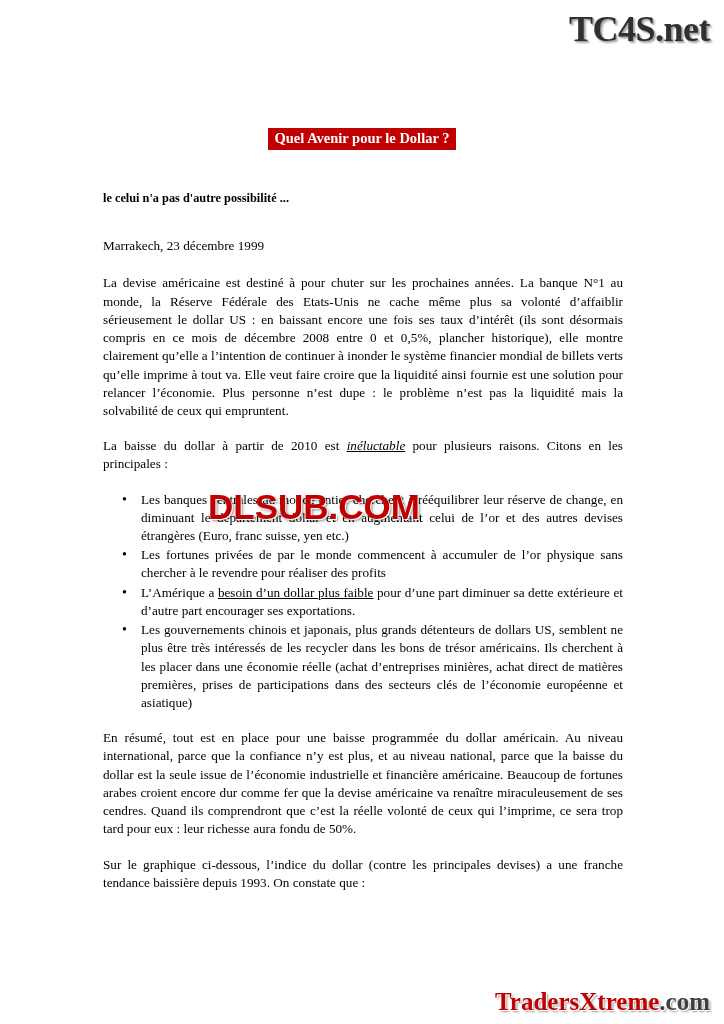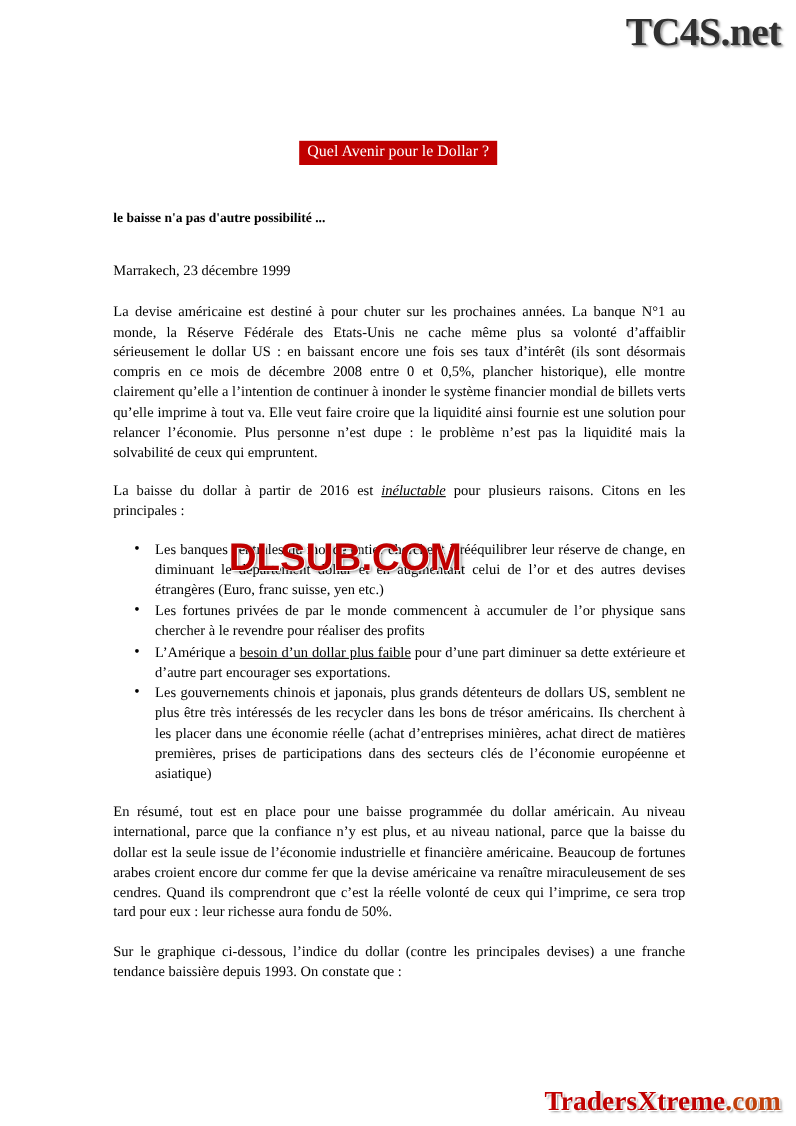--- a/index.html
+++ b/index.html
@@ -42,21 +42,21 @@
     position: absolute;
     top: 128px;
     left: 0;
     width: 724px;
     text-align: center;
   }
   .doc-title {
     display: inline-block;
     background: #c00000;
     color: #ffffff;
-    font-weight: normal;
+    font-weight: bold;
     font-size: 14.5px;
     padding: 2px 7px 3px 7px;
     line-height: 1.2;
   }
 
   
   .content {
     position: absolute;
     left: 103px;
     top: 190px;
@@ -133,43 +133,43 @@
     bottom: 8px;
     font-family: "Liberation Serif", serif;
     font-weight: bold;
     font-size: 25px;
     color: #c00000;
     text-shadow:
       1px 1px 0 #ffffff,
       2px 2px 2px rgba(0,0,0,0.4);
     white-space: nowrap;
   }
-  .footer-logo .dark { color: #c2410c; }
+  .footer-logo .dark { color: #404040; }
 </style>
 </head>
 <body>
 
 <div class="page">
 
   <div class="header-logo">TC4S.net</div>
 
   <div class="doc-title-wrap">
     <span class="doc-title">Quel Avenir pour le Dollar ?</span>
   </div>
 
   <div class="content">
 
-    <p class="lead-note">le baisse n'a pas d'autre possibilité ...</p>
+    <p class="lead-note">le celui n'a pas d'autre possibilité ...</p>
 
 
     <p class="dateline">Marrakech, 23 décembre 1999</p>
 
     <p class="body">La devise américaine est destiné à  pour chuter sur les prochaines années. La banque N°1 au monde, la Réserve Fédérale des Etats-Unis ne cache même plus sa volonté d’affaiblir sérieusement le dollar US : en baissant encore une fois ses taux d’intérêt (ils sont désormais compris en ce mois de décembre 2008 entre 0 et 0,5%, plancher historique), elle montre clairement qu’elle a l’intention de continuer à inonder le système financier mondial de billets verts qu’elle imprime à tout va. Elle veut faire croire que la liquidité ainsi fournie est une solution pour relancer l’économie. Plus personne n’est dupe : le problème n’est pas la liquidité mais la solvabilité de ceux qui empruntent.</p>
 
-    <p class="body"><span>La baisse du dollar à partir de 2016 est </span><span class="italic-ul">inéluctable</span><span> pour plusieurs raisons. Citons en les principales :</span></p>
+    <p class="body"><span>La baisse du dollar à partir de 2010 est </span><span class="italic-ul">inéluctable</span><span> pour plusieurs raisons. Citons en les principales :</span></p>
 
     <ul class="bullets">
       <li>Les banques centrales du monde entier cherchent à rééquilibrer leur réserve de change, en diminuant le département dollar et en augmentant celui de l’or et des autres devises étrangères (Euro, franc suisse, yen etc.)</li>
       <li>Les fortunes privées de par le monde commencent à accumuler de l’or physique sans chercher à le revendre pour réaliser des profits</li>
       <li>L’Amérique a <span class="underline">besoin d’un dollar plus faible</span> pour d’une part diminuer sa dette extérieure et d’autre part encourager ses exportations.</li>
       <li>Les gouvernements chinois et japonais, plus grands détenteurs de dollars US, semblent ne plus être très intéressés de les recycler dans les bons de trésor américains. Ils cherchent à les placer dans une économie réelle (achat d’entreprises minières, achat direct de matières premières, prises de participations dans des secteurs clés de l’économie européenne et asiatique)</li>
     </ul>
 
     <p class="body">En résumé, tout est en place pour une baisse programmée du dollar américain. Au niveau international, parce que la confiance n’y est plus, et au niveau national, parce que la baisse du dollar est la seule issue de l’économie industrielle et financière américaine. Beaucoup de fortunes arabes croient encore dur comme fer que la devise américaine va renaître miraculeusement de ses cendres. Quand ils comprendront que c’est la réelle volonté de ceux qui l’imprime, ce sera trop tard pour eux : leur richesse aura fondu de 50%.</p>
 

